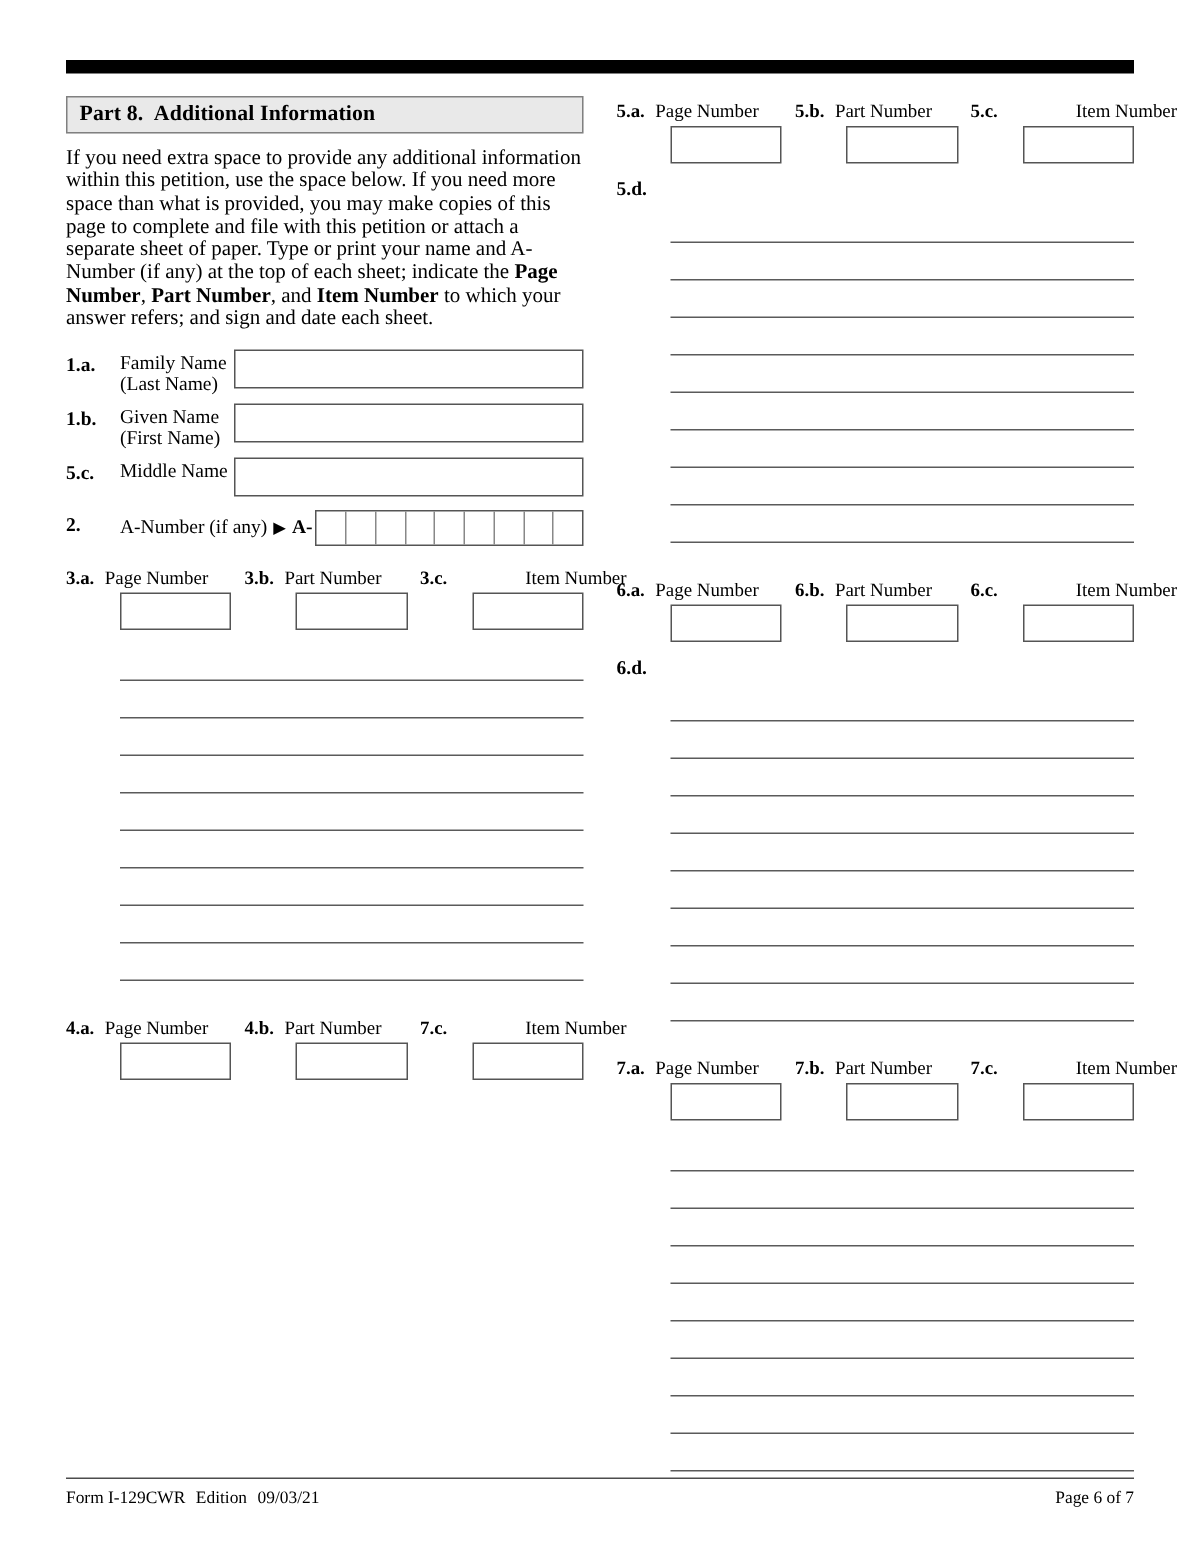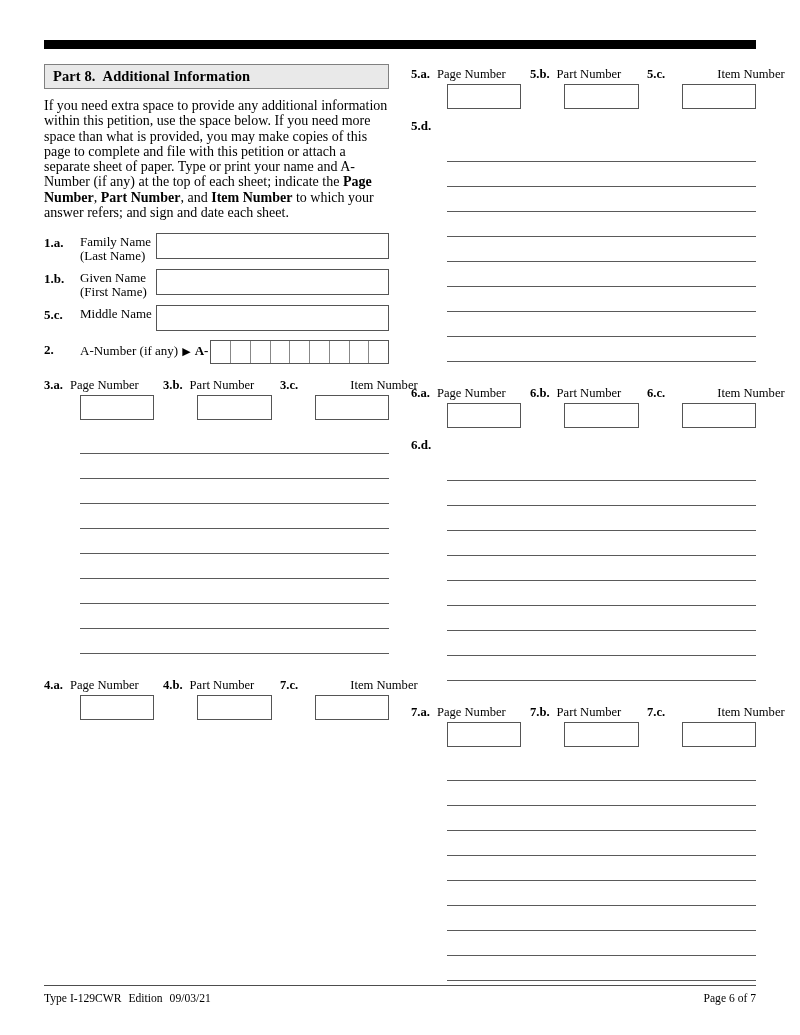--- a/index.html
+++ b/index.html
@@ -431,17 +431,17 @@
           <div class="aline"></div>
           <div class="aline"></div>
         </div>
       </div>
 
     </div>
   </div>
 
   <div class="footer-rule"></div>
   <div class="footer">
-    <div><span>Type I-129CWR</span><span class="sp"></span><span>Edition</span><span class="sp"></span><span>09/03/21</span></div>
+    <div><span>Form I-129CWR</span><span class="sp"></span><span>Edition</span><span class="sp"></span><span>09/03/21</span></div>
     <div>Page 6 of 7</div>
   </div>
 
 </div>
 
 </body></html>

